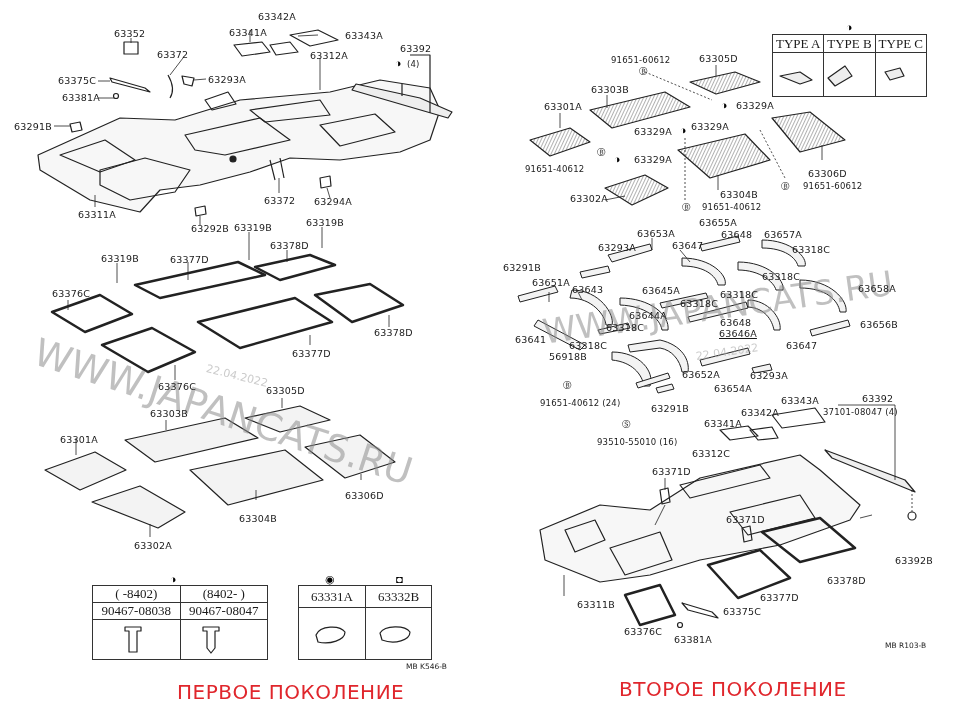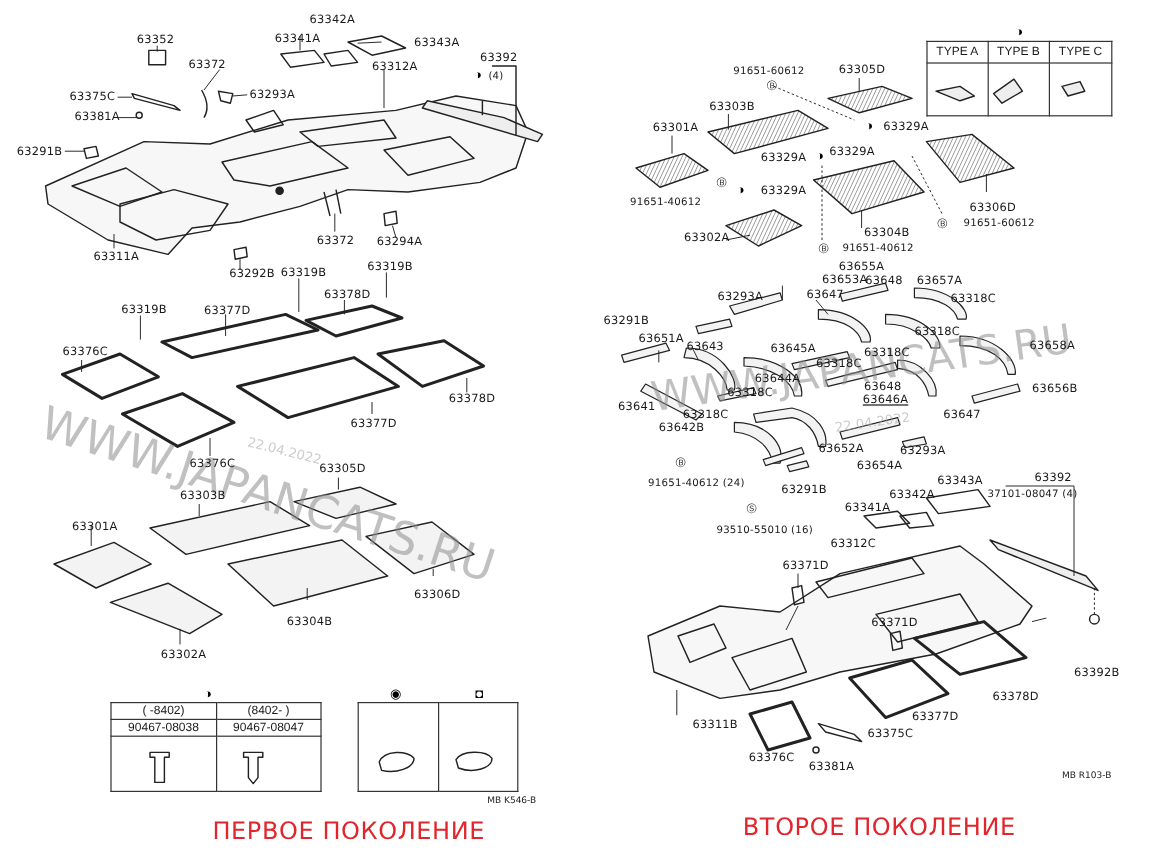--- a/index.html
+++ b/index.html
@@ -4,21 +4,21 @@
 <style>
   html,body{margin:0;padding:0;background:#fff;}
   body{width:960px;height:714px;position:relative;overflow:hidden;font-family:"Liberation Sans",sans-serif;}
   #canvas{position:absolute;left:0;top:0;width:960px;height:714px;}
   .lbl{position:absolute;font-family:"DejaVu Sans",sans-serif;font-size:9.5px;color:#1a1a1a;white-space:nowrap;letter-spacing:0.2px;}
   .lbl.sm{font-size:8.5px;}
   .caption{position:absolute;font-family:"DejaVu Sans",sans-serif;font-size:20px;color:#e0262c;letter-spacing:0.5px;white-space:nowrap;}
   .code{position:absolute;font-family:"DejaVu Sans",sans-serif;font-size:7.5px;color:#222;white-space:nowrap;}
   .wm{position:absolute;font-family:"DejaVu Sans",sans-serif;color:rgba(140,140,140,0.55);white-space:nowrap;transform-origin:left top;}
   .wmdate{position:absolute;font-family:"DejaVu Sans",sans-serif;color:rgba(170,170,170,0.6);font-size:11px;transform-origin:left top;white-space:nowrap;}
-  table.leg{position:absolute;border-collapse:collapse;font-family:Liberation Sans, sans-serif;font-size:10px;color:#1a1a1a;}
+  table.leg{position:absolute;border-collapse:collapse;font-family:Liberation Serif, serif;font-size:13px;color:#1a1a1a;}
   table.leg td{border:1px solid #333;text-align:center;padding:0;}
   .symb{position:absolute;font-size:11px;line-height:11px;}
 </style>
 </head>
 <body>
 
 <svg id="canvas" viewBox="0 0 960 714" xmlns="http://www.w3.org/2000/svg">
   <defs>
     <pattern id="hatch" width="3" height="3" patternUnits="userSpaceOnUse" patternTransform="rotate(25)">
       <line x1="0" y1="0" x2="0" y2="3" stroke="#666" stroke-width="1"></line>
@@ -256,20 +256,24 @@
           <td></td>
           <td></td>
         </tr>
   </tbody>
     </table>
 
   <span class="symb" style="left:325px;top:574px;">◉</span>
   <span class="symb" style="left:396px;top:574px;">◘</span>
   <table class="leg" style="left:298px;top:585px;width:134px;height:75px;">
     <tbody>
+        <tr style="height:22px;">
+      <td>63331A</td>
+      <td>63332B</td>
+    </tr>
     <tr>
           <td></td>
           <td></td>
         </tr>
   </tbody>
     </table>
   <span class="code" style="left:406px;top:662px;">MB K546-B</span>
   <span class="caption" style="left:177px;top:680px;">ПЕРВОЕ ПОКОЛЕНИЕ</span>
 </div>
 
@@ -306,21 +310,21 @@
   <span class="lbl sm" style="left:525px;top:164px;">91651-40612</span>
   <span class="lbl" style="left:808px;top:168px;">63306D</span>
   <span class="lbl" style="left:570px;top:193px;">63302A</span>
   <span class="lbl" style="left:720px;top:189px;">63304B</span>
   <span class="lbl sm" style="left:781px;top:181px;">Ⓑ</span>
   <span class="lbl sm" style="left:803px;top:181px;">91651-60612</span>
   <span class="lbl sm" style="left:682px;top:202px;">Ⓑ</span>
   <span class="lbl sm" style="left:702px;top:202px;">91651-40612</span>
 
   <span class="lbl" style="left:699px;top:217px;">63655A</span>
-  <span class="lbl" style="left:637px;top:228px;margin-left:48px;">63653A</span>
+  <span class="lbl" style="left:637px;top:228px;">63653A</span>
   <span class="lbl" style="left:721px;top:229px;">63648</span>
   <span class="lbl" style="left:764px;top:229px;">63657A</span>
   <span class="lbl" style="left:672px;top:240px;">63647</span>
   <span class="lbl" style="left:792px;top:244px;">63318C</span>
   <span class="lbl" style="left:598px;top:242px;">63293A</span>
   <span class="lbl" style="left:762px;top:271px;">63318C</span>
   <span class="lbl" style="left:503px;top:262px;">63291B</span>
   <span class="lbl" style="left:532px;top:277px;">63651A</span>
   <span class="lbl" style="left:572px;top:284px;">63643</span>
   <span class="lbl" style="left:642px;top:285px;">63645A</span>
@@ -328,21 +332,21 @@
   <span class="lbl" style="left:858px;top:283px;">63658A</span>
   <span class="lbl" style="left:680px;top:298px;">63318C</span>
   <span class="lbl" style="left:629px;top:310px;">63644A</span>
   <span class="lbl" style="left:720px;top:317px;">63648</span>
   <span class="lbl" style="left:860px;top:319px;">63656B</span>
   <span class="lbl" style="left:515px;top:334px;">63641</span>
   <span class="lbl" style="left:606px;top:322px;">63318C</span>
   <span class="lbl" style="left:719px;top:328px;text-decoration:underline;">63646A</span>
   <span class="lbl" style="left:786px;top:340px;">63647</span>
   <span class="lbl" style="left:569px;top:340px;">63318C</span>
-  <span class="lbl" style="left:549px;top:351px;">63642B</span>
+  <span class="lbl" style="left:549px;top:351px;">56918B</span>
   <span class="lbl" style="left:682px;top:369px;">63652A</span>
   <span class="lbl" style="left:750px;top:370px;">63293A</span>
   <span class="lbl" style="left:714px;top:383px;text-align:center;">63654A</span>
   <span class="lbl sm" style="left:563px;top:380px;">Ⓑ</span>
   <span class="lbl sm" style="left:540px;top:398px;">91651-40612 (24)</span>
   <span class="lbl" style="left:651px;top:403px;">63291B</span>
   <span class="lbl sm" style="left:622px;top:419px;">Ⓢ</span>
   <span class="lbl sm" style="left:597px;top:437px;">93510-55010 (16)</span>
 
   <span class="lbl" style="left:781px;top:395px;">63343A</span>

